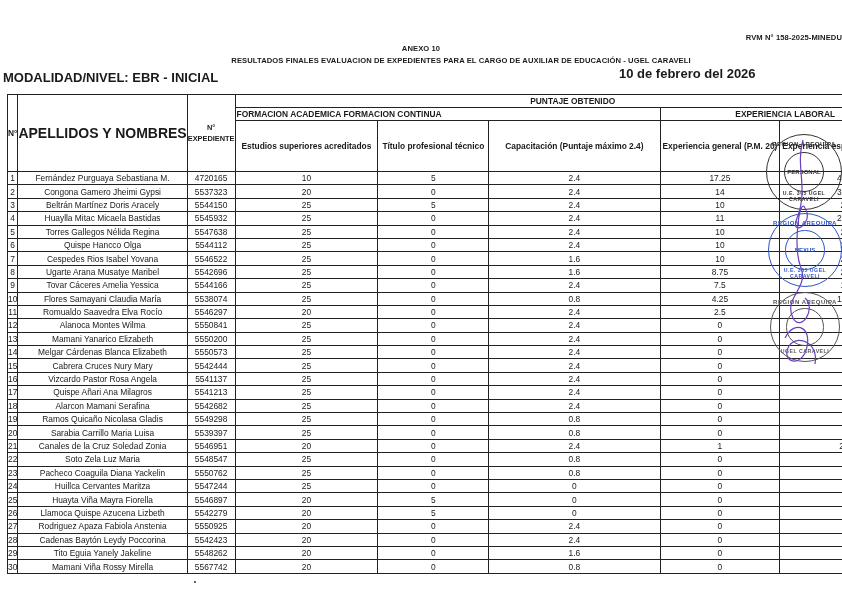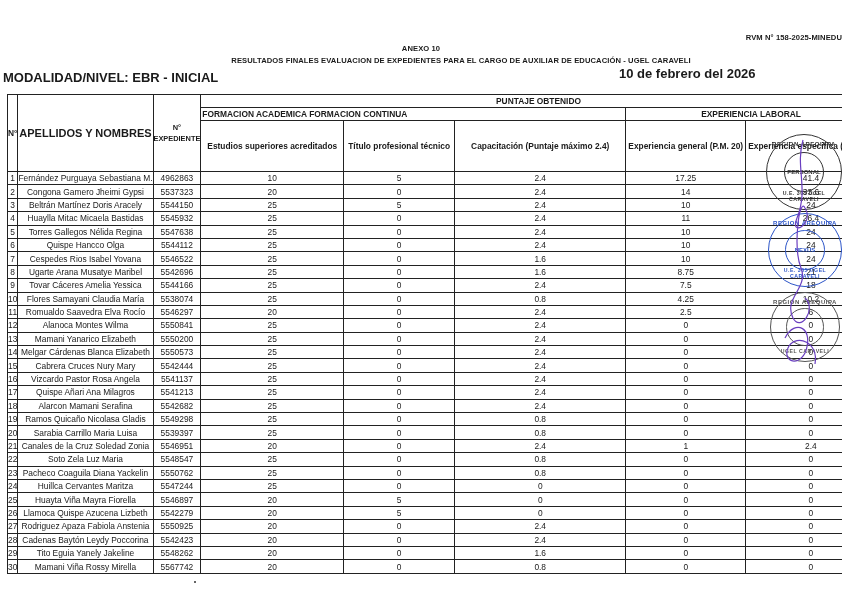--- a/index.html
+++ b/index.html
@@ -48,21 +48,21 @@
       <col style="width:51px">
       <col style="width:63px">
       <col style="width:57px">
       <col style="width:111px">
       <col style="width:51px">
       <col style="width:47px">
   </colgroup>
   <thead>
     <tr class="hrow1">
       <th rowspan="3" style="font-size:8.4px">N°</th>
-      <th rowspan="3" style="font-size:11px">APELLIDOS Y NOMBRES</th>
+      <th rowspan="3" style="font-size:14px">APELLIDOS Y NOMBRES</th>
       <th rowspan="3" class="mid" style="font-size:7.4px;line-height:11px">
         <span>N°</span><br>
         <span>EXPEDIENTE</span>
       </th>
       <th colspan="5">PUNTAJE OBTENIDO</th>
 
     </tr>
     <tr class="hrow2">
       <th colspan="3" style="text-align:left;padding-left:1px">FORMACION ACADEMICA  FORMACION CONTINUA</th>
       <th colspan="2">EXPERIENCIA LABORAL</th>
@@ -72,21 +72,21 @@
       <th class="small" style="padding:4px 4px">Título profesional técnico</th>
       <th class="small" style="padding:8px 16px">Capacitación (Puntaje máximo 2.4)</th>
       <th class="small" style="padding:0 2px">Experiencia general (P.M. 20)</th>
       <th class="small" style="padding:0 2px">Experiencia especifica (P.M. 45)</th>
     </tr>
   </thead>
   <tbody id="rows-body">
       <tr>
         <td class="num">1</td>
         <td class="name">Fernández Purguaya Sebastiana M.</td>
-        <td class="num">4962863</td>
+        <td class="num">4720165</td>
         <td class="num">10</td>
         <td class="num">5</td>
         <td class="cap">2.4</td>
         <td class="num">17.25</td>
         <td class="num">41.4</td>
       </tr>
       <tr>
         <td class="num">2</td>
         <td class="name">Congona Gamero Jheimi Gypsi</td>
         <td class="num">5537323</td>

